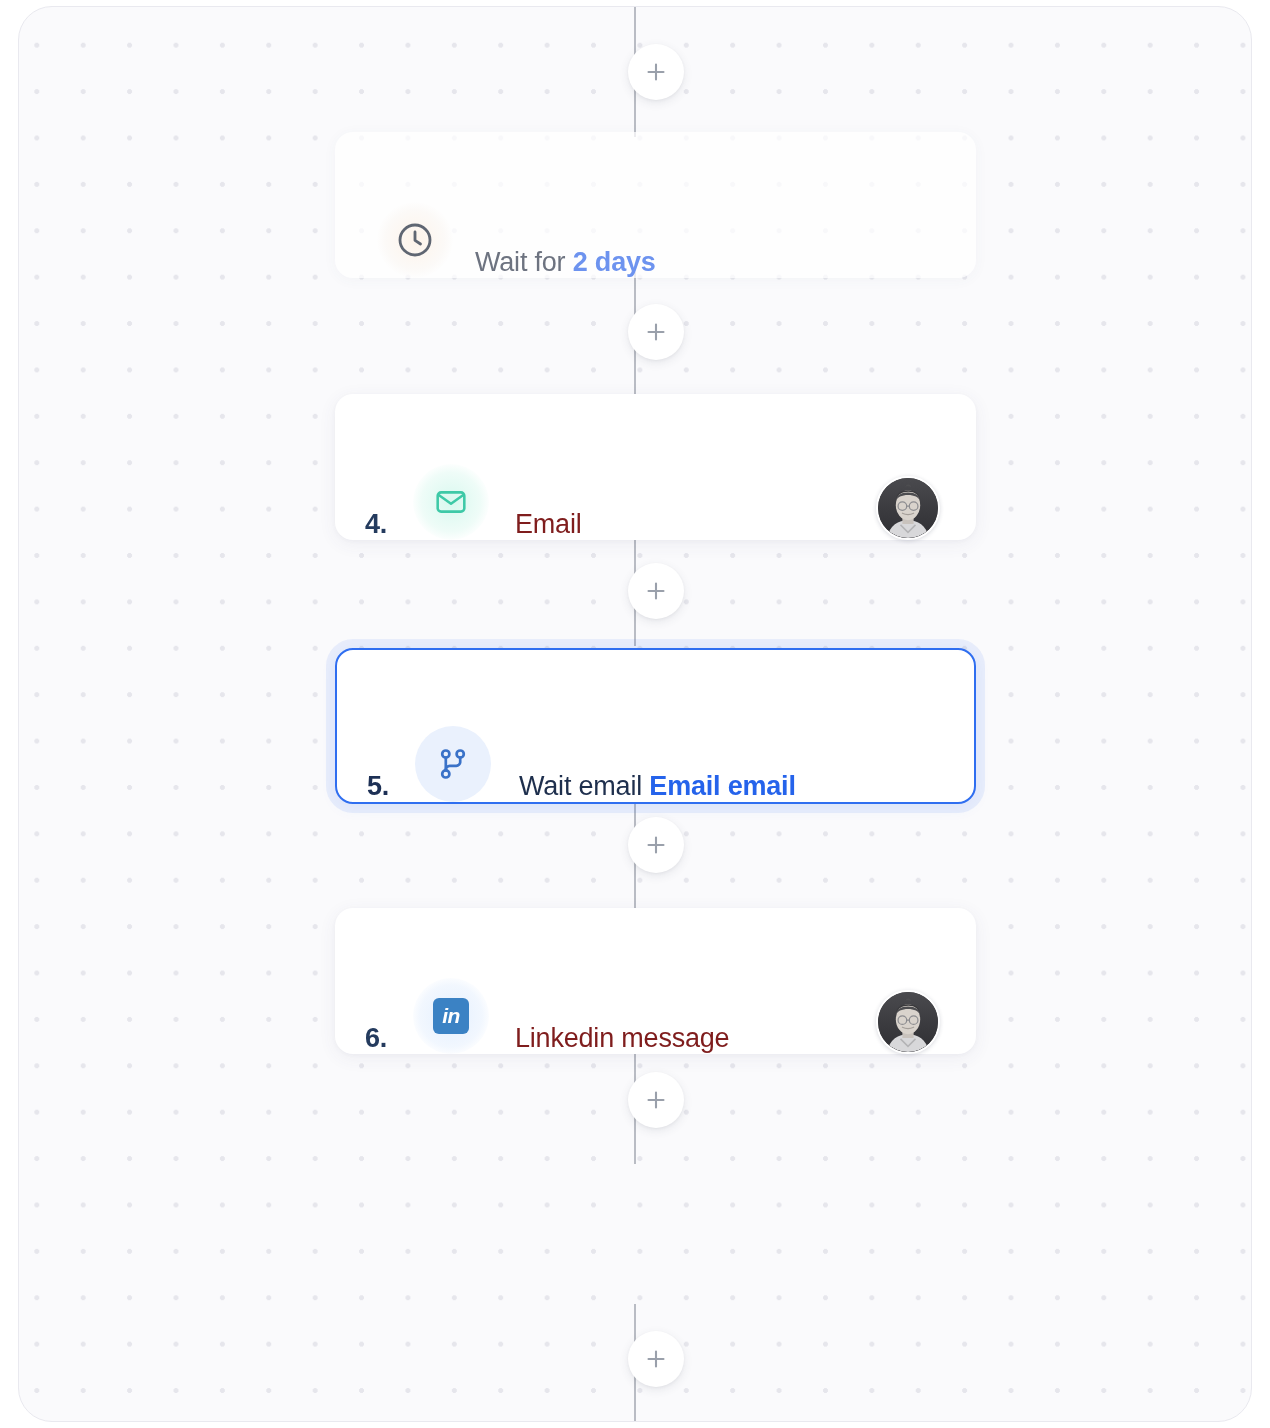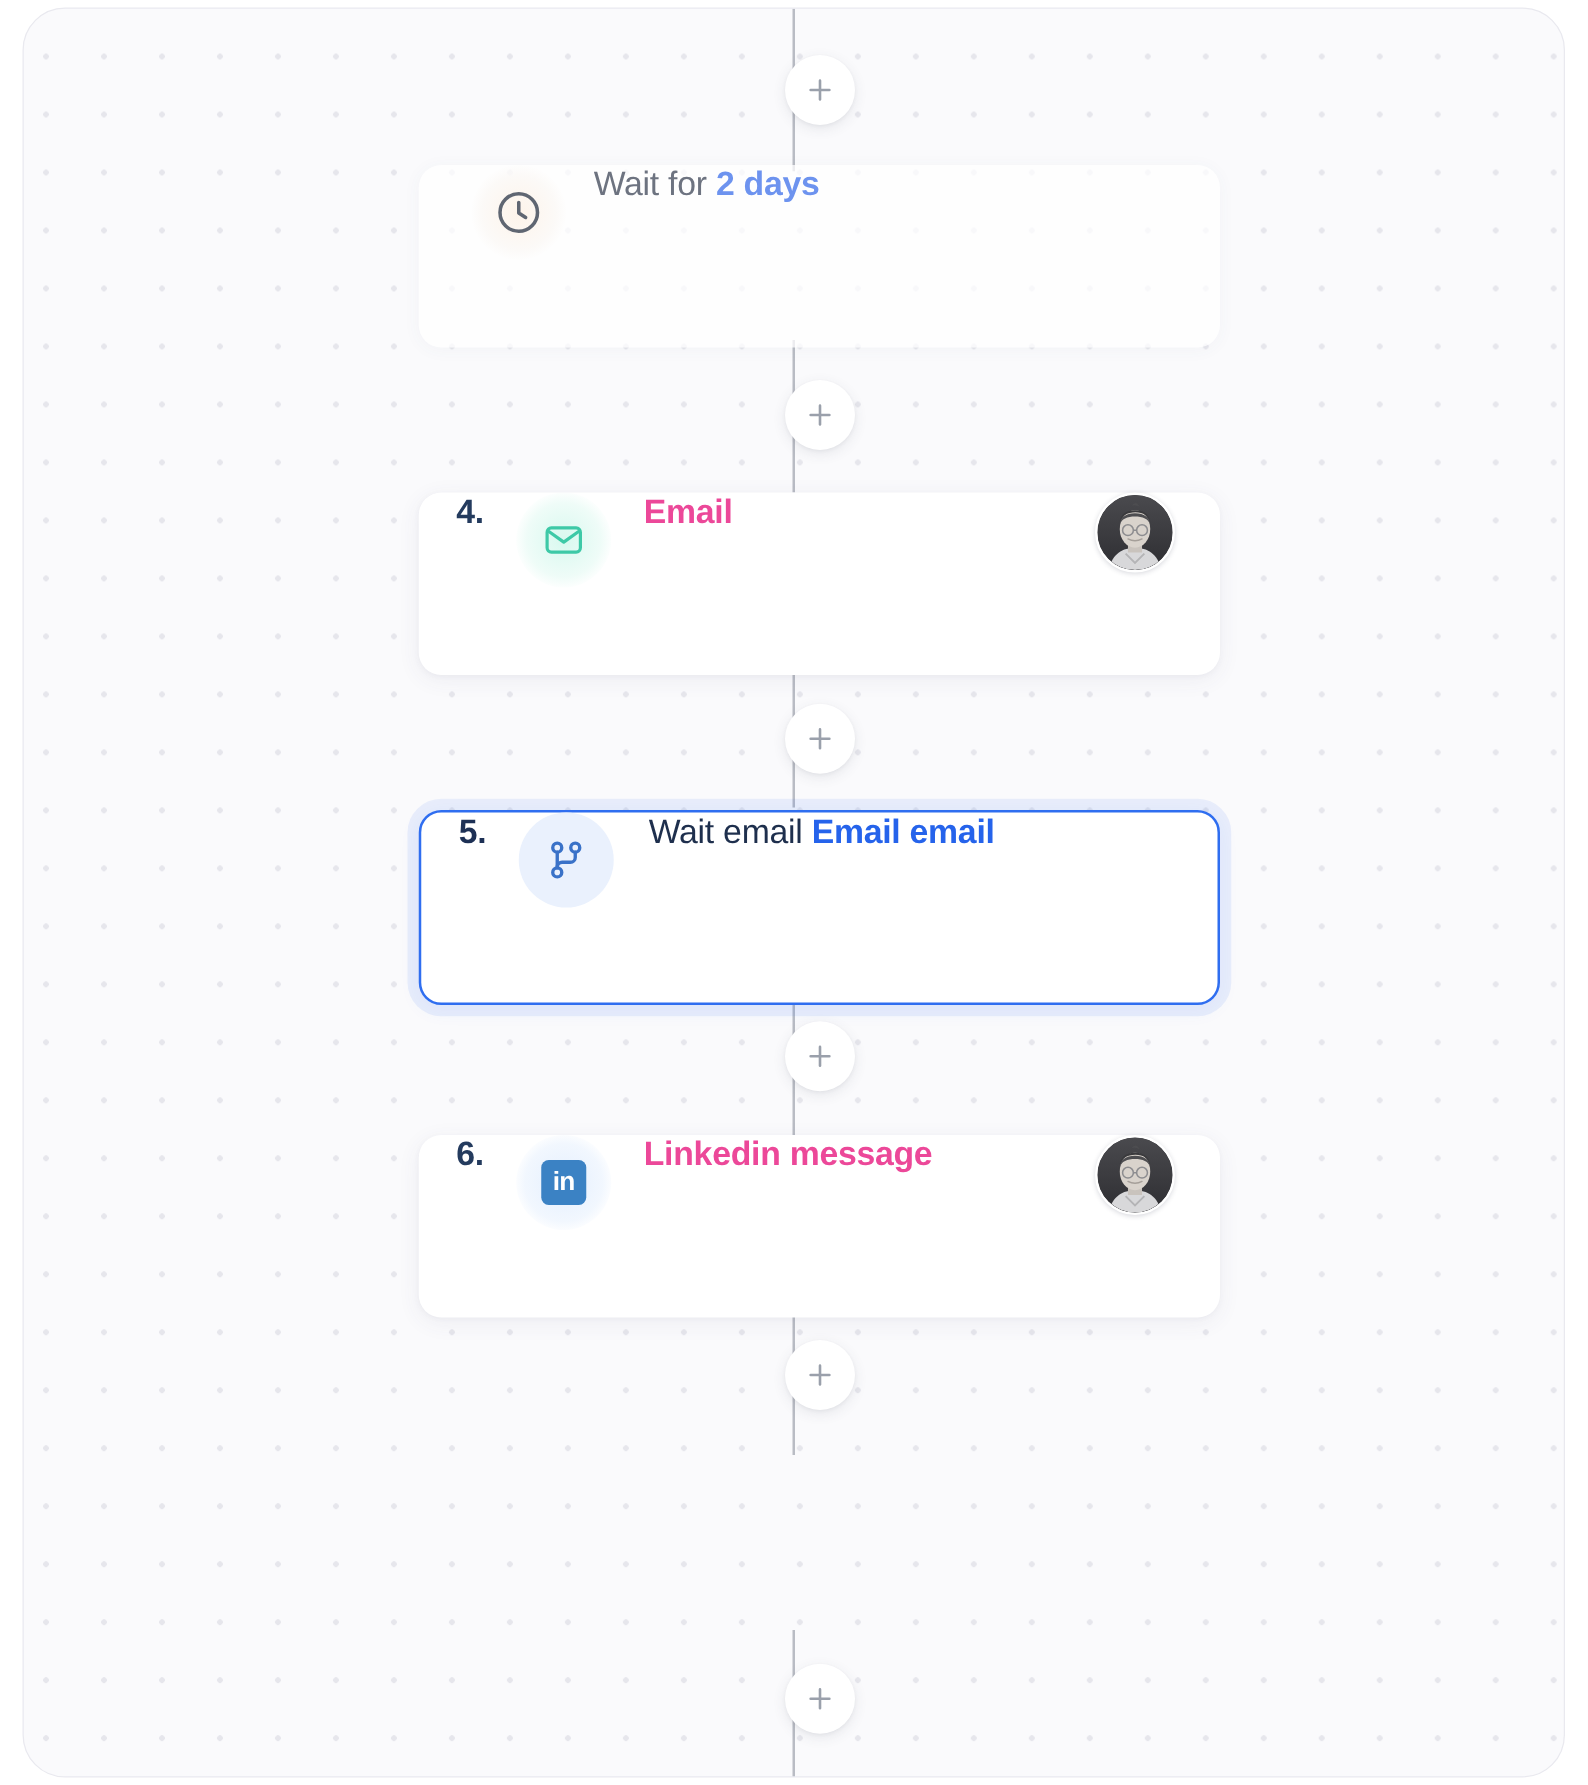--- a/index.html
+++ b/index.html
@@ -58,21 +58,21 @@
   }
   .plus-btn svg { display: block; }
 
   
   .node {
     position: absolute;
     left: 316px;
     width: 641px;
     border-radius: 18px;
     display: flex;
-    align-items: flex-start;
+    align-items: flex-end;
     z-index: 2;
   }
 
   
   .node.wait {
     height: 146px;
     background: rgba(255,255,255,0.72);
     box-shadow: 0 2px 14px rgba(80,85,115,0.045);
     padding-left: 42px;
   }
@@ -130,32 +130,33 @@
     width: 36px; height: 36px;
     border-radius: 6px;
     background: #3b82c4;
     color: #ffffff;
     display: flex; align-items: center; justify-content: center;
     font-size: 21px; font-weight: 700;
     font-family: "Liberation Sans", sans-serif;
     letter-spacing: -0.5px;
     line-height: 1;
     padding-bottom: 2px;
+    font-style: italic;
   }
 
   
   .label {
     font-size: 27px;
     letter-spacing: -0.2px;
     white-space: nowrap;
   }
   .label.muted   { color: #6d7380; font-weight: 400; margin-left: 22px; }
   .label.muted .accent { color: #6d93ef; font-weight: 700; }
 
-  .label.strong  { color: #ec4899; font-weight: 700; margin-left: 26px; }
+  .label.strong  { color: #7f1d1d; font-weight: 400; margin-left: 26px; }
 
   .label.cond    { color: #1e2f4d; font-weight: 400; margin-left: 28px; }
   .label.cond .accent { color: #2563eb; font-weight: 700; }
 
   .spacer { flex: 1 1 auto; }
 
   
   .avatar {
     width: 64px; height: 64px;
     flex: 0 0 64px;

